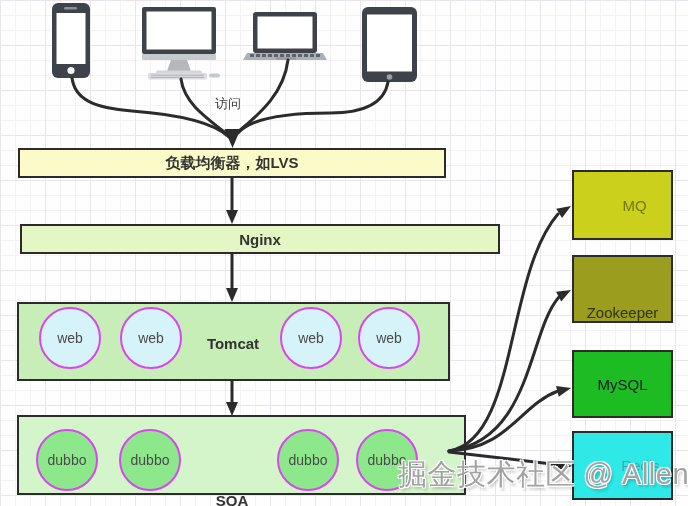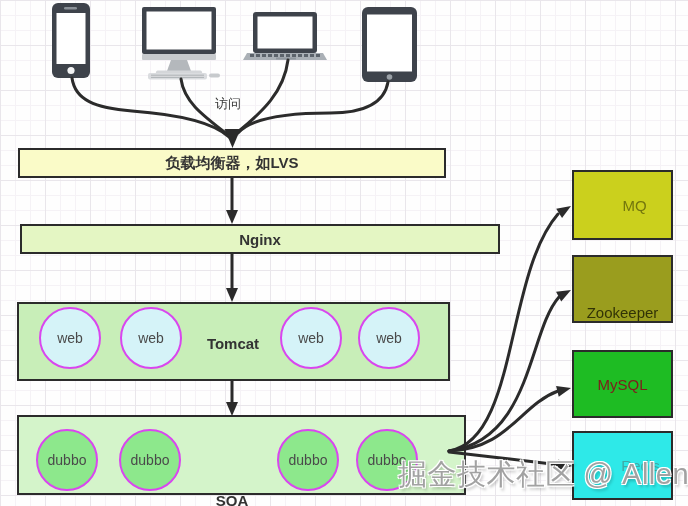--- a/index.html
+++ b/index.html
@@ -191,21 +191,21 @@
     </div>
   </div>
 
   <div class="service svc-mq" style="background: rgb(203, 208, 29);">
     <span style="color: rgb(115, 118, 13);">MQ</span>
   </div>
   <div class="service svc-zookeeper" style="background: rgb(154, 157, 30);">
     <span style="color: rgb(50, 51, 6);">Zookeeper</span>
   </div>
   <div class="service svc-mysql" style="background: rgb(30, 188, 35);">
-    <span style="color: #7f1d1d;">MySQL</span>
+    <span style="color: #0f172a;">MySQL</span>
   </div>
   <div class="service svc-redis" style="background: rgb(46, 233, 232);">
     <span style="color: rgb(63, 169, 167);">Redis</span>
   </div>
 
   <div class="watermark">掘金技术社区 @ Allen_zl</div>
 
 </div>
 
 </body></html>

